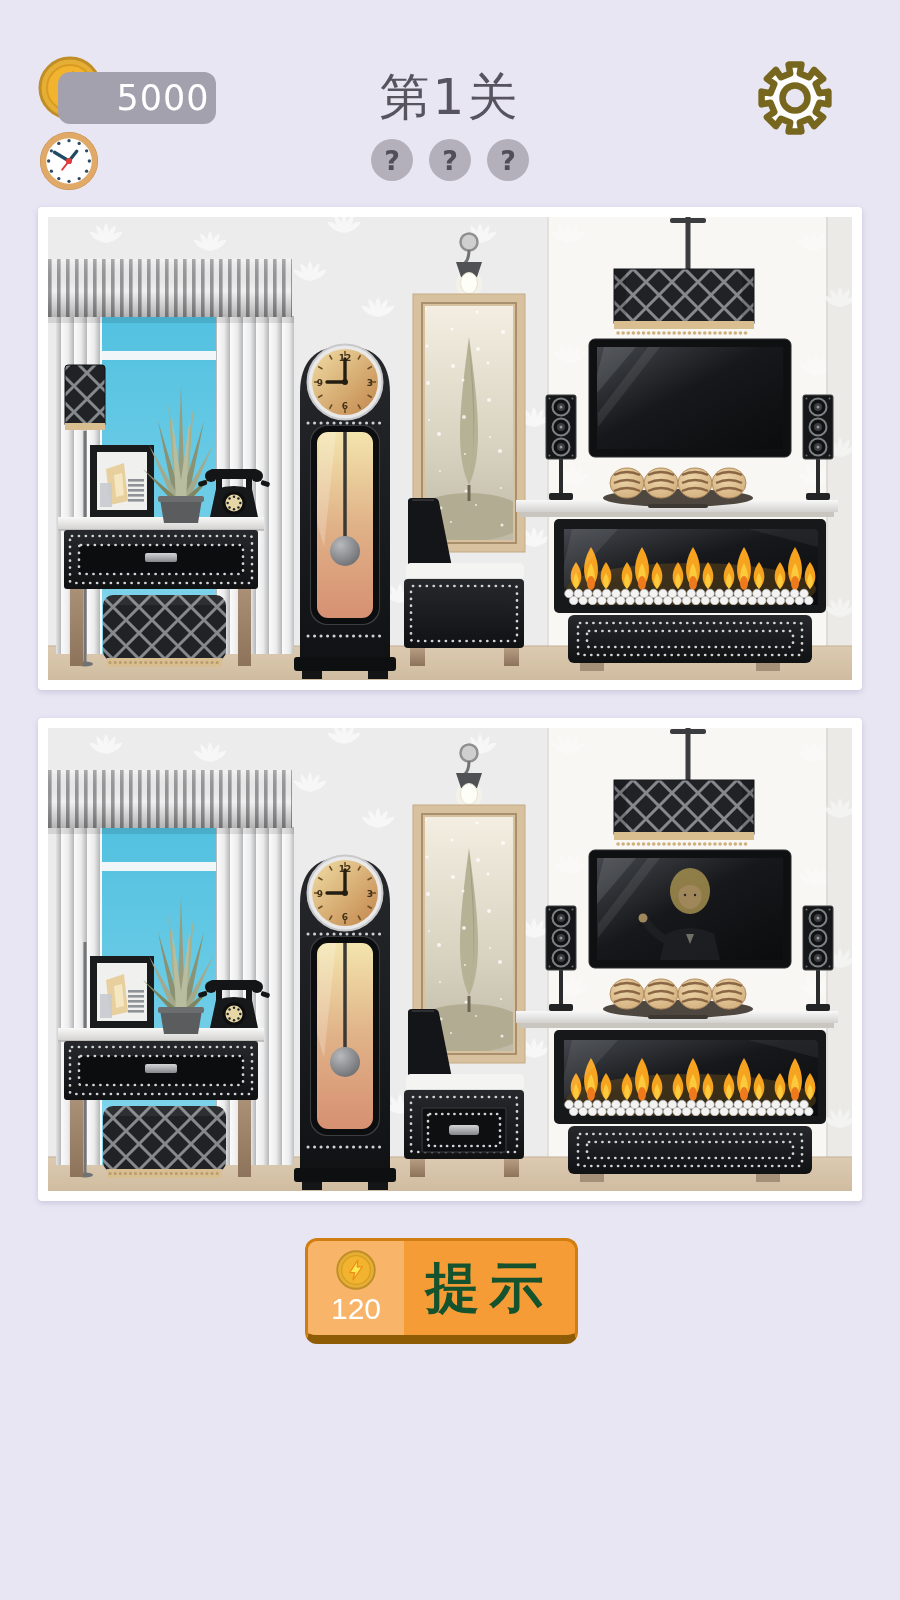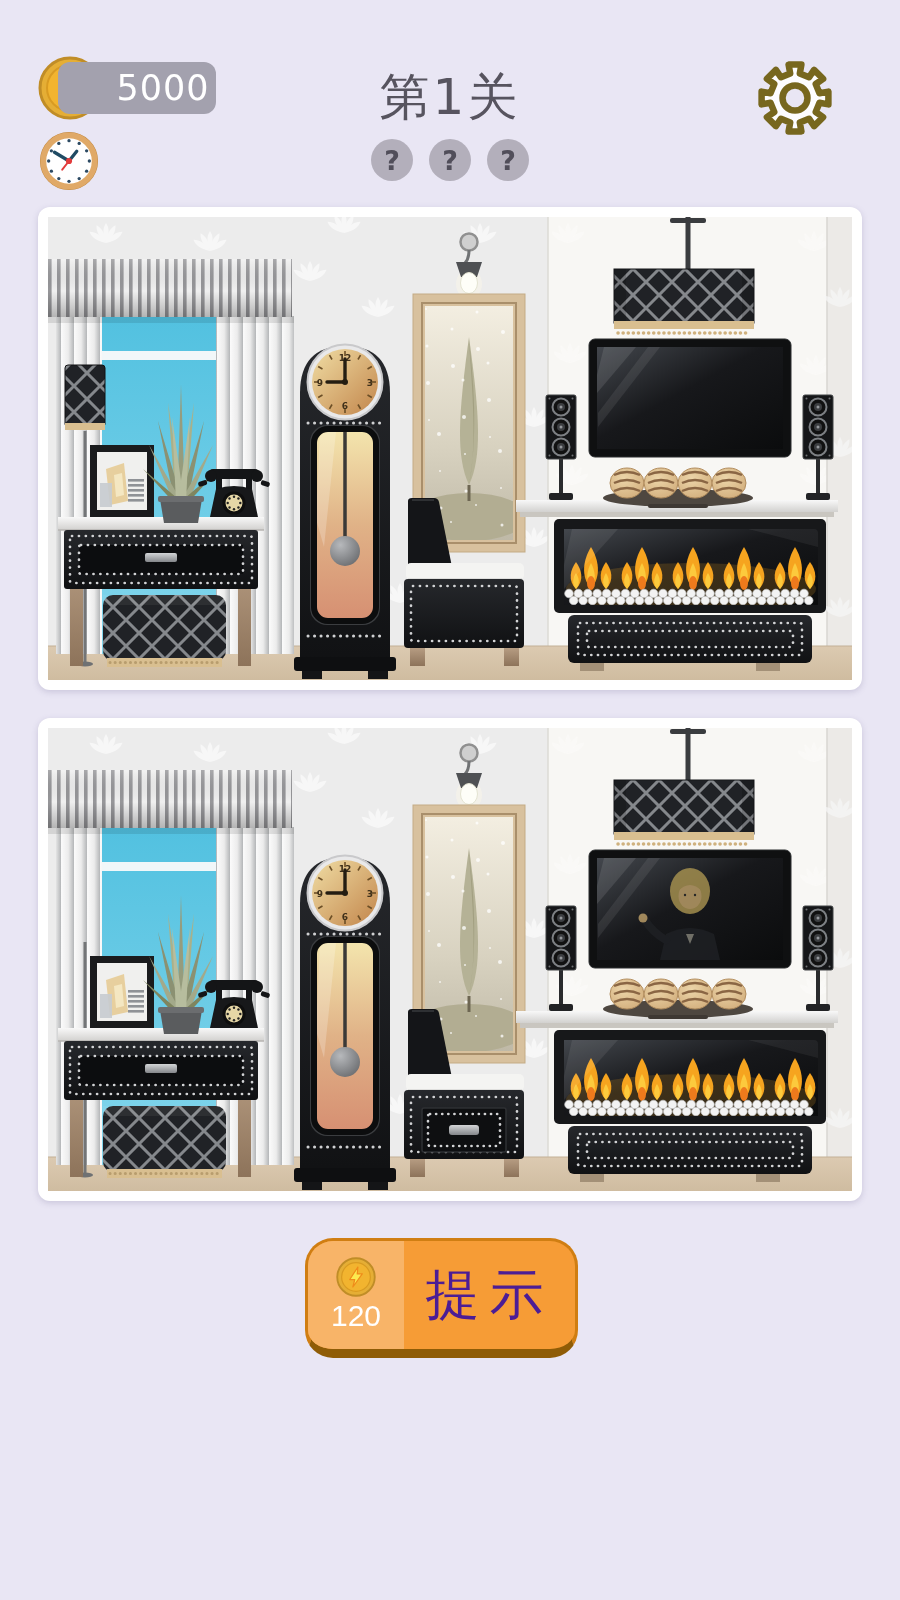--- a/index.html
+++ b/index.html
@@ -1,44 +1,44 @@
 <!DOCTYPE html>
 <html><head>
 <meta charset="utf-8">
 <style>
   html,body{margin:0;padding:0}
   body{width:900px;height:1600px;background:#e9e6f4;position:relative;overflow:hidden;
        font-family:"DejaVu Sans","Liberation Sans",sans-serif;}
   .stat{position:absolute;left:38px;width:180px;height:64px}
-  .stat .pill{position:absolute;left:20px;top:6px;width:158px;height:52px;background:#a3a1ae;
+  .stat .pill{position:absolute;left:20px;top:16px;width:158px;height:52px;background:#a3a1ae;
       border-radius:12px;color:#fff;display:flex;align-items:center;justify-content:center;
       padding-left:52px;box-sizing:border-box;font-size:35px;letter-spacing:1px}
   .stat .s-icon{position:absolute;left:0;top:0;width:64px;height:64px}
   #stat-coins{top:56px}
   #stat-timer{top:130px}
   .title{position:absolute;top:64px;left:0;right:0;text-align:center;font-size:50px;
       color:#57545f;font-weight:400;letter-spacing:3px}
   .slots{position:absolute;top:139px;left:0;right:0;display:flex;justify-content:center;gap:16px}
   .slot{width:42px;height:42px;border-radius:50%;background:#b3afbb;color:#514e5a;font-size:27px;
       font-weight:bold;display:flex;align-items:center;justify-content:center}
   .gear-btn{position:absolute;left:752px;top:55px;width:86px;height:86px;background:none;border:none;padding:0;cursor:pointer}
-  .card{position:absolute;left:38px;width:824px;height:483px;background:#ffffff;border-radius:12px;
+  .card{position:absolute;left:38px;width:824px;height:483px;background:#ffffff;border-radius:4px;
       box-shadow:0 2px 6px rgba(90,84,130,.22)}
   #card-top{top:207px}
   #card-bot{top:718px}
   .card svg.scene{position:absolute;left:10px;top:10px;display:block}
-  .hint-btn{position:absolute;left:305px;top:1238px;width:273px;height:120px;background:#f69c36;
-      border:3px solid #d07e12;border-bottom:9px solid #8f5c06;border-radius:28px;box-sizing:border-box;
+  .hint-btn{position:absolute;left:305px;top:1238px;width:273px;height:106px;background:#f69c36;
+      border:3px solid #d07e12;border-bottom:9px solid #8f5c06;border-radius:12px;box-sizing:border-box;
       padding:12px;cursor:pointer;overflow:hidden}
   .hint-left{position:absolute;left:0;top:0;bottom:0;width:96px;background:#f8b468;
       display:flex;flex-direction:column;align-items:center;justify-content:center}
   .hint-left svg{width:40px;height:40px;margin-bottom:-1px}
   .hint-cost{color:#fff;font-size:30px;line-height:1.15}
   .hint-label{position:absolute;left:96px;right:0;top:0;bottom:0;display:flex;align-items:center;
-      justify-content:center;color:#4c1d95;font-size:54px;letter-spacing:10px;font-weight:400}
+      justify-content:center;color:#14532d;font-size:54px;letter-spacing:10px;font-weight:700}
 </style>
 </head>
 <body>
 
 <div class="stat" id="stat-coins">
   <span class="s-icon" id="coin-icon-slot"><svg width="64" height="64" viewBox="0 0 64 64">
   <circle cx="32" cy="32" r="30" fill="#e5ae35" stroke="#c08d27" stroke-width="3"></circle>
   <circle cx="32" cy="32" r="23" fill="#f2b42f" stroke="#d99b22" stroke-width="2"></circle>
   <path d="M35,16 L22,36 L30,36 L27,48 L42,27 L34,27 Z" fill="#fce94f" stroke="#ef8c1a" stroke-width="2" stroke-linejoin="round"></path>
  </svg></span>

